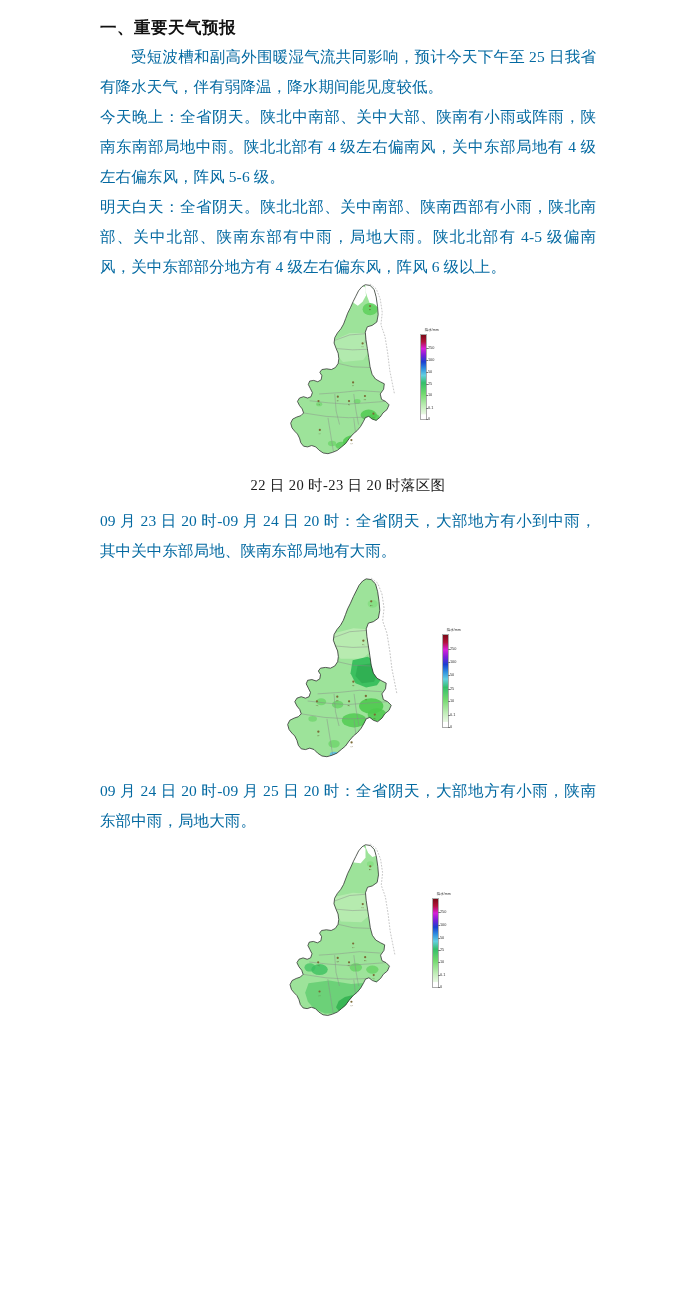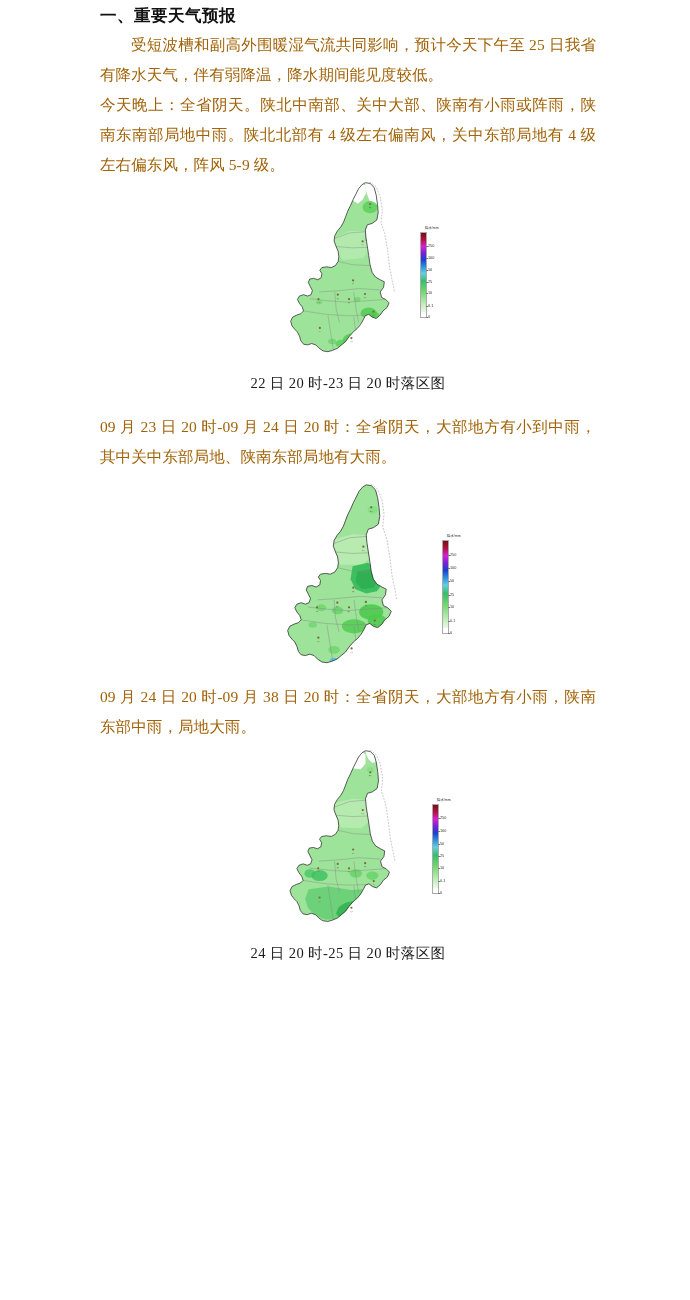--- a/index.html
+++ b/index.html
@@ -10,21 +10,21 @@
   body {
     width: 690px;
     height: 1300px;
     position: relative;
     font-family: "Liberation Serif", "DejaVu Serif", serif;
     color: #1a1a1a;
     overflow: hidden;
   }
   .page {
     position: absolute;
-    left: 0; top: 0;
+    left: 0; top: 12px;
     width: 690px;
     height: 1044px;
   }
   .content {
     position: absolute;
     left: 100px;
     top: 0;
     width: 496px;
   }
   h2.section-head {
@@ -39,21 +39,21 @@
   }
   .head-1 { margin-top: 8px; }
   .head-2 { margin-top: 4px; }
   p.body-text {
     font-size: 15.5px;
     line-height: 30px;
     margin: 0;
     padding: 0;
     text-align: justify;
     text-justify: inter-ideograph;
-    color: #a16207;
+    color: #0369a1;
     letter-spacing: 0.1px;
   }
   p.indent { text-indent: 2em; }
   .figure {
     width: 100%;
     text-align: center;
     margin: 0;
     padding: 0;
   }
   .figcaption {
@@ -120,22 +120,23 @@
 
 <div class="page">
   <div class="content">
 
     <h2 class="section-head head-1">一、重要天气预报</h2>
 
     <p class="body-text indent">受短波槽和副高外围暖湿气流共同影响，预计今天下午至 25 日我省有降水天气，伴有弱降温，降水期间能见度较低。</p>
 
 
 
-    <p class="body-text">今天晚上：全省阴天。陕北中南部、关中大部、陕南有小雨或阵雨，陕南东南部局地中雨。陕北北部有 4 级左右偏南风，关中东部局地有 4 级左右偏东风，阵风 5-9 级。</p>
-
+    <p class="body-text">今天晚上：全省阴天。陕北中南部、关中大部、陕南有小雨或阵雨，陕南东南部局地中雨。陕北北部有 4 级左右偏南风，关中东部局地有 4 级左右偏东风，阵风 5-6 级。</p>
+
+    <p class="body-text">明天白天：全省阴天。陕北北部、关中南部、陕南西部有小雨，陕北南部、关中北部、陕南东部有中雨，局地大雨。陕北北部有 4-5 级偏南风，关中东部部分地方有 4 级左右偏东风，阵风 6 级以上。</p>
 
     <div class="figure">
       <div class="map-wrap" id="map-wrap-0" style="width:200px;height:190px;">
         <svg class="map-svg" viewBox="0 0 470 560" width="200" height="190">
           <defs>
             <clipPath id="clipProv0">
               <path d="M286 8 L300 10 L312 22 L318 44 L322 72 L324 96 L320 118
                        L306 128 L292 132 L286 148 L288 170 L292 196 L296 222
                        L300 250 L306 272 L316 286 L330 294 L342 300 L340 316
                        L330 330 L334 346 L346 352 L356 362 L350 376 L338 386
@@ -263,21 +264,21 @@
               <span class="legend-tick" style="top:71%;">10</span>
               <span class="legend-tick" style="top:86%;">0.1</span>
               <span class="legend-tick" style="top:99%;">0</span>
             </div>
           </div>
         </div>
       </div>
       <div class="figcaption">22 日 20 时-23 日 20 时落区图</div>
     </div>
 
-    <p class="body-text" style="margin-top:16px;">09 月 23 日 20 时-09 月 24 日 20 时：全省阴天，大部地方有小到中雨，其中关中东部局地、陕南东部局地有大雨。</p>
+    <p class="body-text" style="margin-top:8px;">09 月 23 日 20 时-09 月 24 日 20 时：全省阴天，大部地方有小到中雨，其中关中东部局地、陕南东部局地有大雨。</p>
 
     <div class="figure" style="margin-top:10px;">
       <div class="map-wrap" id="map-wrap-1" style="width:240px;height:200px;">
         <svg class="map-svg" viewBox="0 0 470 560" width="240" height="200">
           <defs>
             <clipPath id="clipProv1">
               <path d="M286 8 L300 10 L312 22 L318 44 L322 72 L324 96 L320 118
                        L306 128 L292 132 L286 148 L288 170 L292 196 L296 222
                        L300 250 L306 272 L316 286 L330 294 L342 300 L340 316
                        L330 330 L334 346 L346 352 L356 362 L350 376 L338 386
@@ -399,21 +400,21 @@
               <span class="legend-tick" style="top:58%;">25</span>
               <span class="legend-tick" style="top:71%;">10</span>
               <span class="legend-tick" style="top:86%;">0.1</span>
               <span class="legend-tick" style="top:99%;">0</span>
             </div>
           </div>
         </div>
       </div>
     </div>
 
-    <p class="body-text">09 月 24 日 20 时-09 月 38 日 20 时：全省阴天，大部地方有小雨，陕南东部中雨，局地大雨。</p>
+    <p class="body-text">09 月 24 日 20 时-09 月 25 日 20 时：全省阴天，大部地方有小雨，陕南东部中雨，局地大雨。</p>
 
     <div class="figure" style="margin-top:6px;">
       <div class="map-wrap" id="map-wrap-2" style="width:228px;height:192px;">
         <svg class="map-svg" viewBox="0 0 470 560" width="228" height="192">
           <defs>
             <clipPath id="clipProv2">
               <path d="M286 8 L300 10 L312 22 L318 44 L322 72 L324 96 L320 118
                        L306 128 L292 132 L286 148 L288 170 L292 196 L296 222
                        L300 250 L306 272 L316 286 L330 294 L342 300 L340 316
                        L330 330 L334 346 L346 352 L356 362 L350 376 L338 386
@@ -532,17 +533,16 @@
               <span class="legend-tick" style="top:30%;">100</span>
               <span class="legend-tick" style="top:44%;">50</span>
               <span class="legend-tick" style="top:58%;">25</span>
               <span class="legend-tick" style="top:71%;">10</span>
               <span class="legend-tick" style="top:86%;">0.1</span>
               <span class="legend-tick" style="top:99%;">0</span>
             </div>
           </div>
         </div>
       </div>
-      <div class="figcaption">24 日 20 时-25 日 20 时落区图</div>
     </div>
 
   </div>
 </div>
 
 </body></html>

